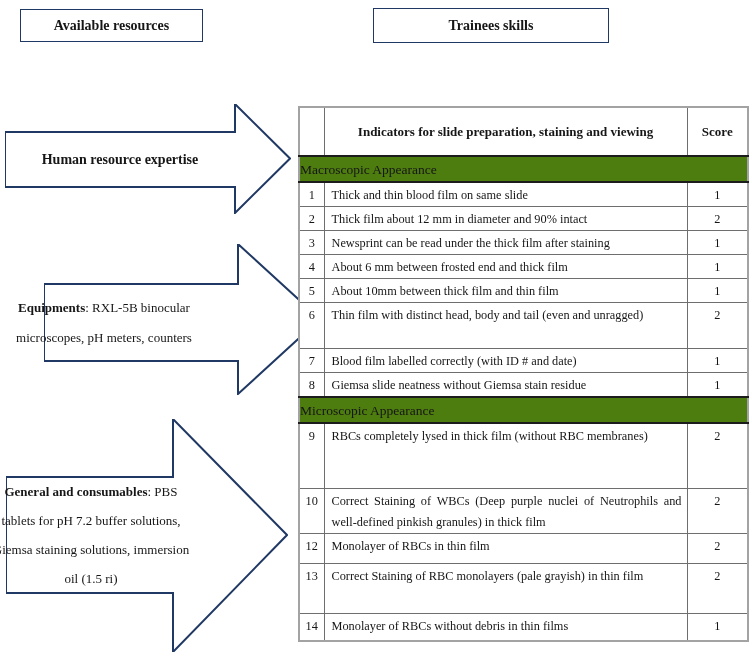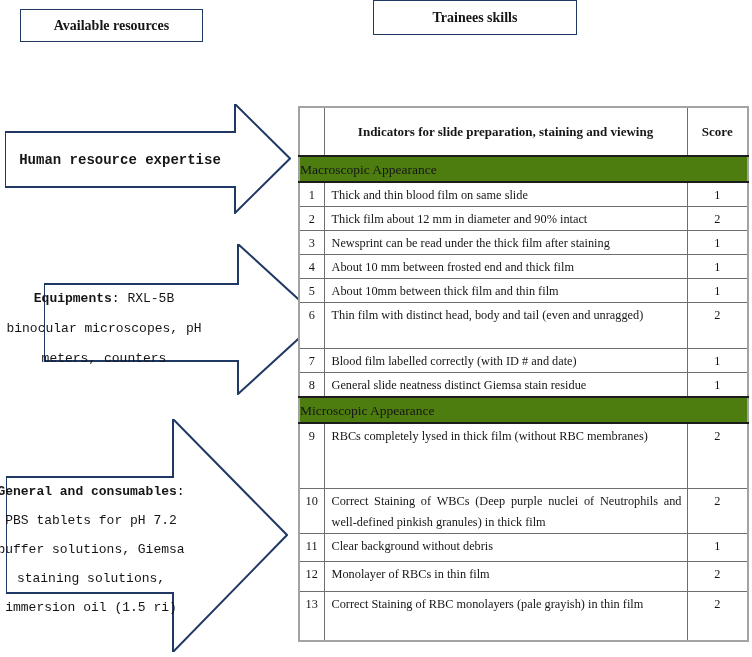--- a/index.html
+++ b/index.html
@@ -8,28 +8,28 @@
     font-family:"Liberation Serif", serif; color:#161616; overflow:hidden;
   }
 
   
   .hbox {
     position:absolute; box-sizing:border-box; background:#ffffff;
     border:1.5px solid #203864; display:flex; align-items:center; justify-content:center;
     font-weight:bold; font-size:14px;
   }
   #box-available { left:20px; top:9px;  width:183px; height:33px; }
-  #box-trainees  { left:373px; top:0; width:204px; height:35px; }
+  #box-trainees  { left:373px; top:8px; width:236px; height:35px; }
 
   
   .arrow { position:absolute; }
   .arrow svg { display:block; }
   .arrow-label {
     position:absolute; display:flex; align-items:center; justify-content:center;
-    text-align:center; font-size:13px; line-height:29px; flex-wrap:wrap;font-family:Liberation Mono, monospace;
+    text-align:center; font-size:13px; line-height:29px; flex-wrap:wrap;
   }
   .arrow-label .inner { width:100%; }
   .b { font-weight:bold; }
   #arrow1 { left:5px;  top:104px; }
   #arrow1 .arrow-label { left:0; top:28px; width:230px; height:55px; font-size:14px; font-weight:bold; line-height:20px; }
   #arrow2 { left:6px;  top:244px;padding-left:38px; }
   #arrow2 .arrow-label { left:-8px; top:40px; width:212px; height:77px; line-height:30px; }
   #arrow3 { left:6px;  top:419px; }
   #arrow3 .arrow-label { left:-20px; top:58px; width:210px; height:116px; line-height:29px; }
 
@@ -124,67 +124,67 @@
         <td class="ind">Thick film about 12 mm in diameter and 90% intact</td>
         <td class="sc">2</td>
       </tr>
       <tr class="std">
         <td class="num">3</td>
         <td class="ind">Newsprint can be read under the thick film after staining</td>
         <td class="sc">1</td>
       </tr>
       <tr class="std">
         <td class="num">4</td>
-        <td class="ind">About 10 mm between frosted end and thick film</td>
+        <td class="ind">About 6 mm between frosted end and thick film</td>
         <td class="sc">1</td>
       </tr>
       <tr class="std">
         <td class="num">5</td>
         <td class="ind">About 10mm between thick film and thin film</td>
         <td class="sc">1</td>
       </tr>
       <tr class="h46">
         <td class="num">6</td>
         <td class="ind">Thin film with distinct head, body and tail (even and unragged)</td>
         <td class="sc">2</td>
       </tr>
       <tr class="std">
         <td class="num">7</td>
         <td class="ind">Blood film labelled correctly (with ID # and date)</td>
         <td class="sc">1</td>
       </tr>
       <tr class="std">
         <td class="num">8</td>
-        <td class="ind">General slide neatness distinct Giemsa stain residue</td>
+        <td class="ind">Giemsa slide neatness without Giemsa stain residue</td>
         <td class="sc">1</td>
       </tr>
       <tr class="sec">
         <td colspan="3">Microscopic Appearance</td>
       </tr>
       <tr class="h65">
         <td class="num">9</td>
         <td class="ind">RBCs completely lysed in thick film (without RBC membranes)</td>
         <td class="sc">2</td>
       </tr>
       <tr class="h45">
         <td class="num">10</td>
         <td class="ind">Correct Staining of WBCs (Deep purple nuclei of Neutrophils and well-defined pinkish granules) in thick film</td>
         <td class="sc">2</td>
       </tr>
-      <tr class="h28">
-        <td class="num">11</td>
-        <td class="ind">Clear background without debris</td>
-        <td class="sc">1</td>
-      </tr>
       <tr class="h30">
         <td class="num">12</td>
         <td class="ind">Monolayer of RBCs in thin film</td>
         <td class="sc">2</td>
       </tr>
       <tr class="h50">
         <td class="num">13</td>
         <td class="ind">Correct Staining of RBC monolayers (pale grayish) in thin film</td>
         <td class="sc">2</td>
       </tr>
+      <tr class="h28">
+        <td class="num">14</td>
+        <td class="ind">Monolayer of RBCs without debris in thin films</td>
+        <td class="sc">1</td>
+      </tr>
     </tbody>
   </table>
 
 </div>
 
 </body></html>

